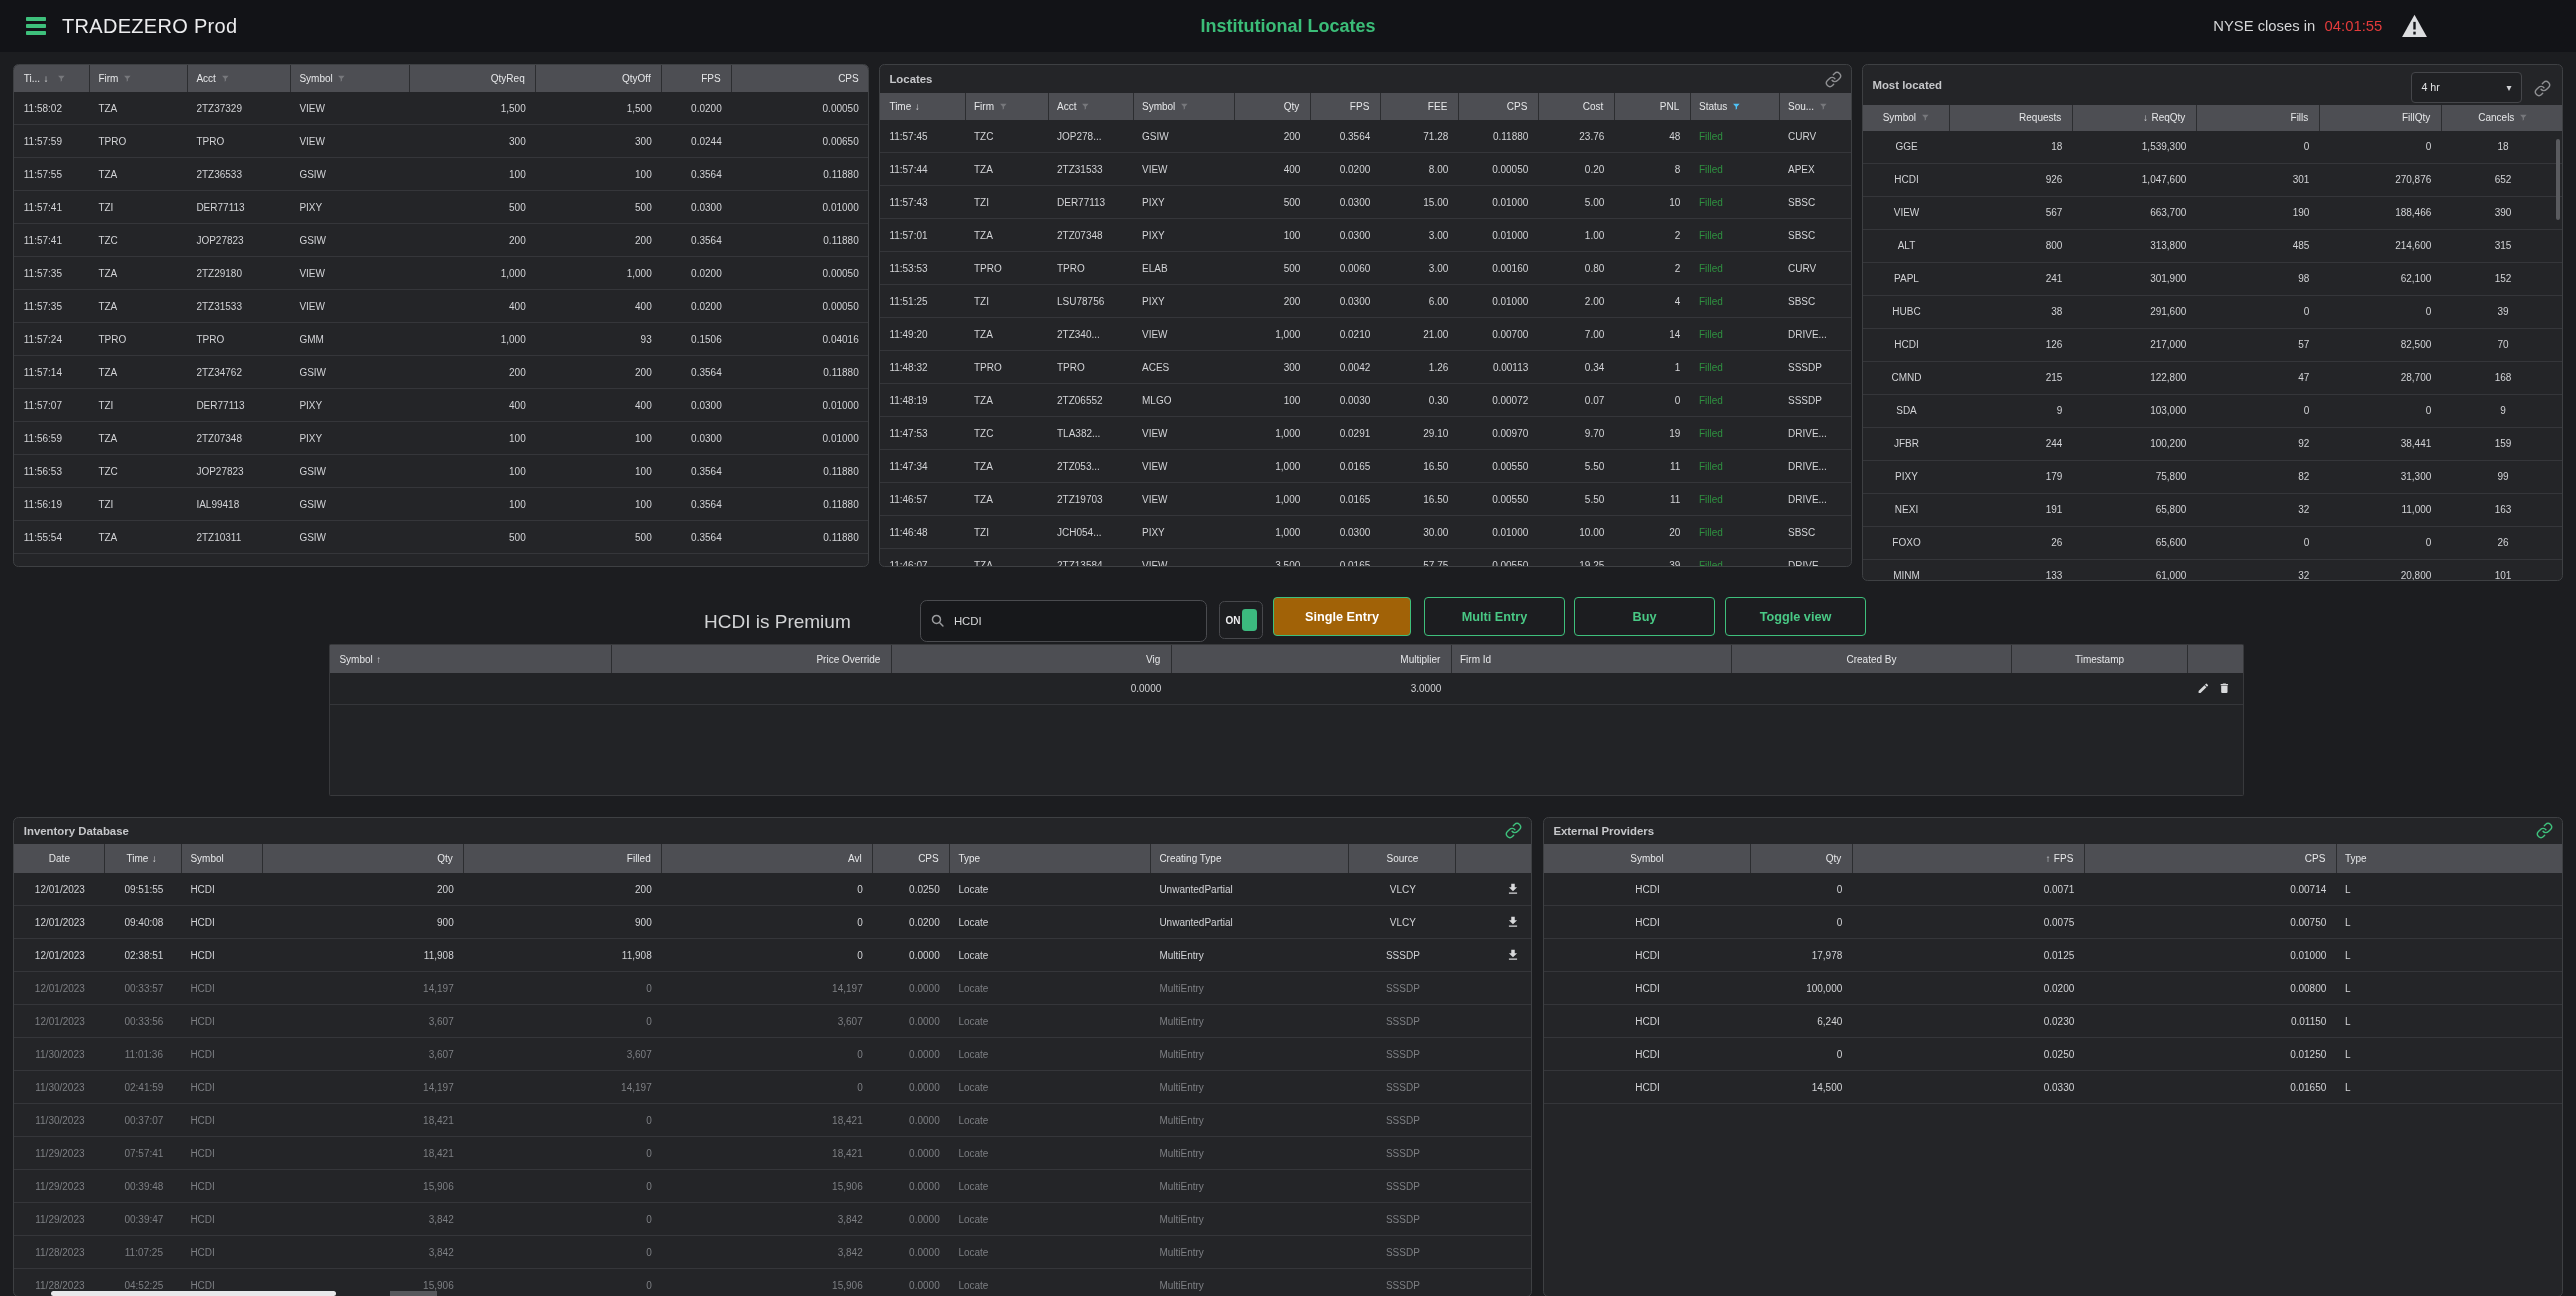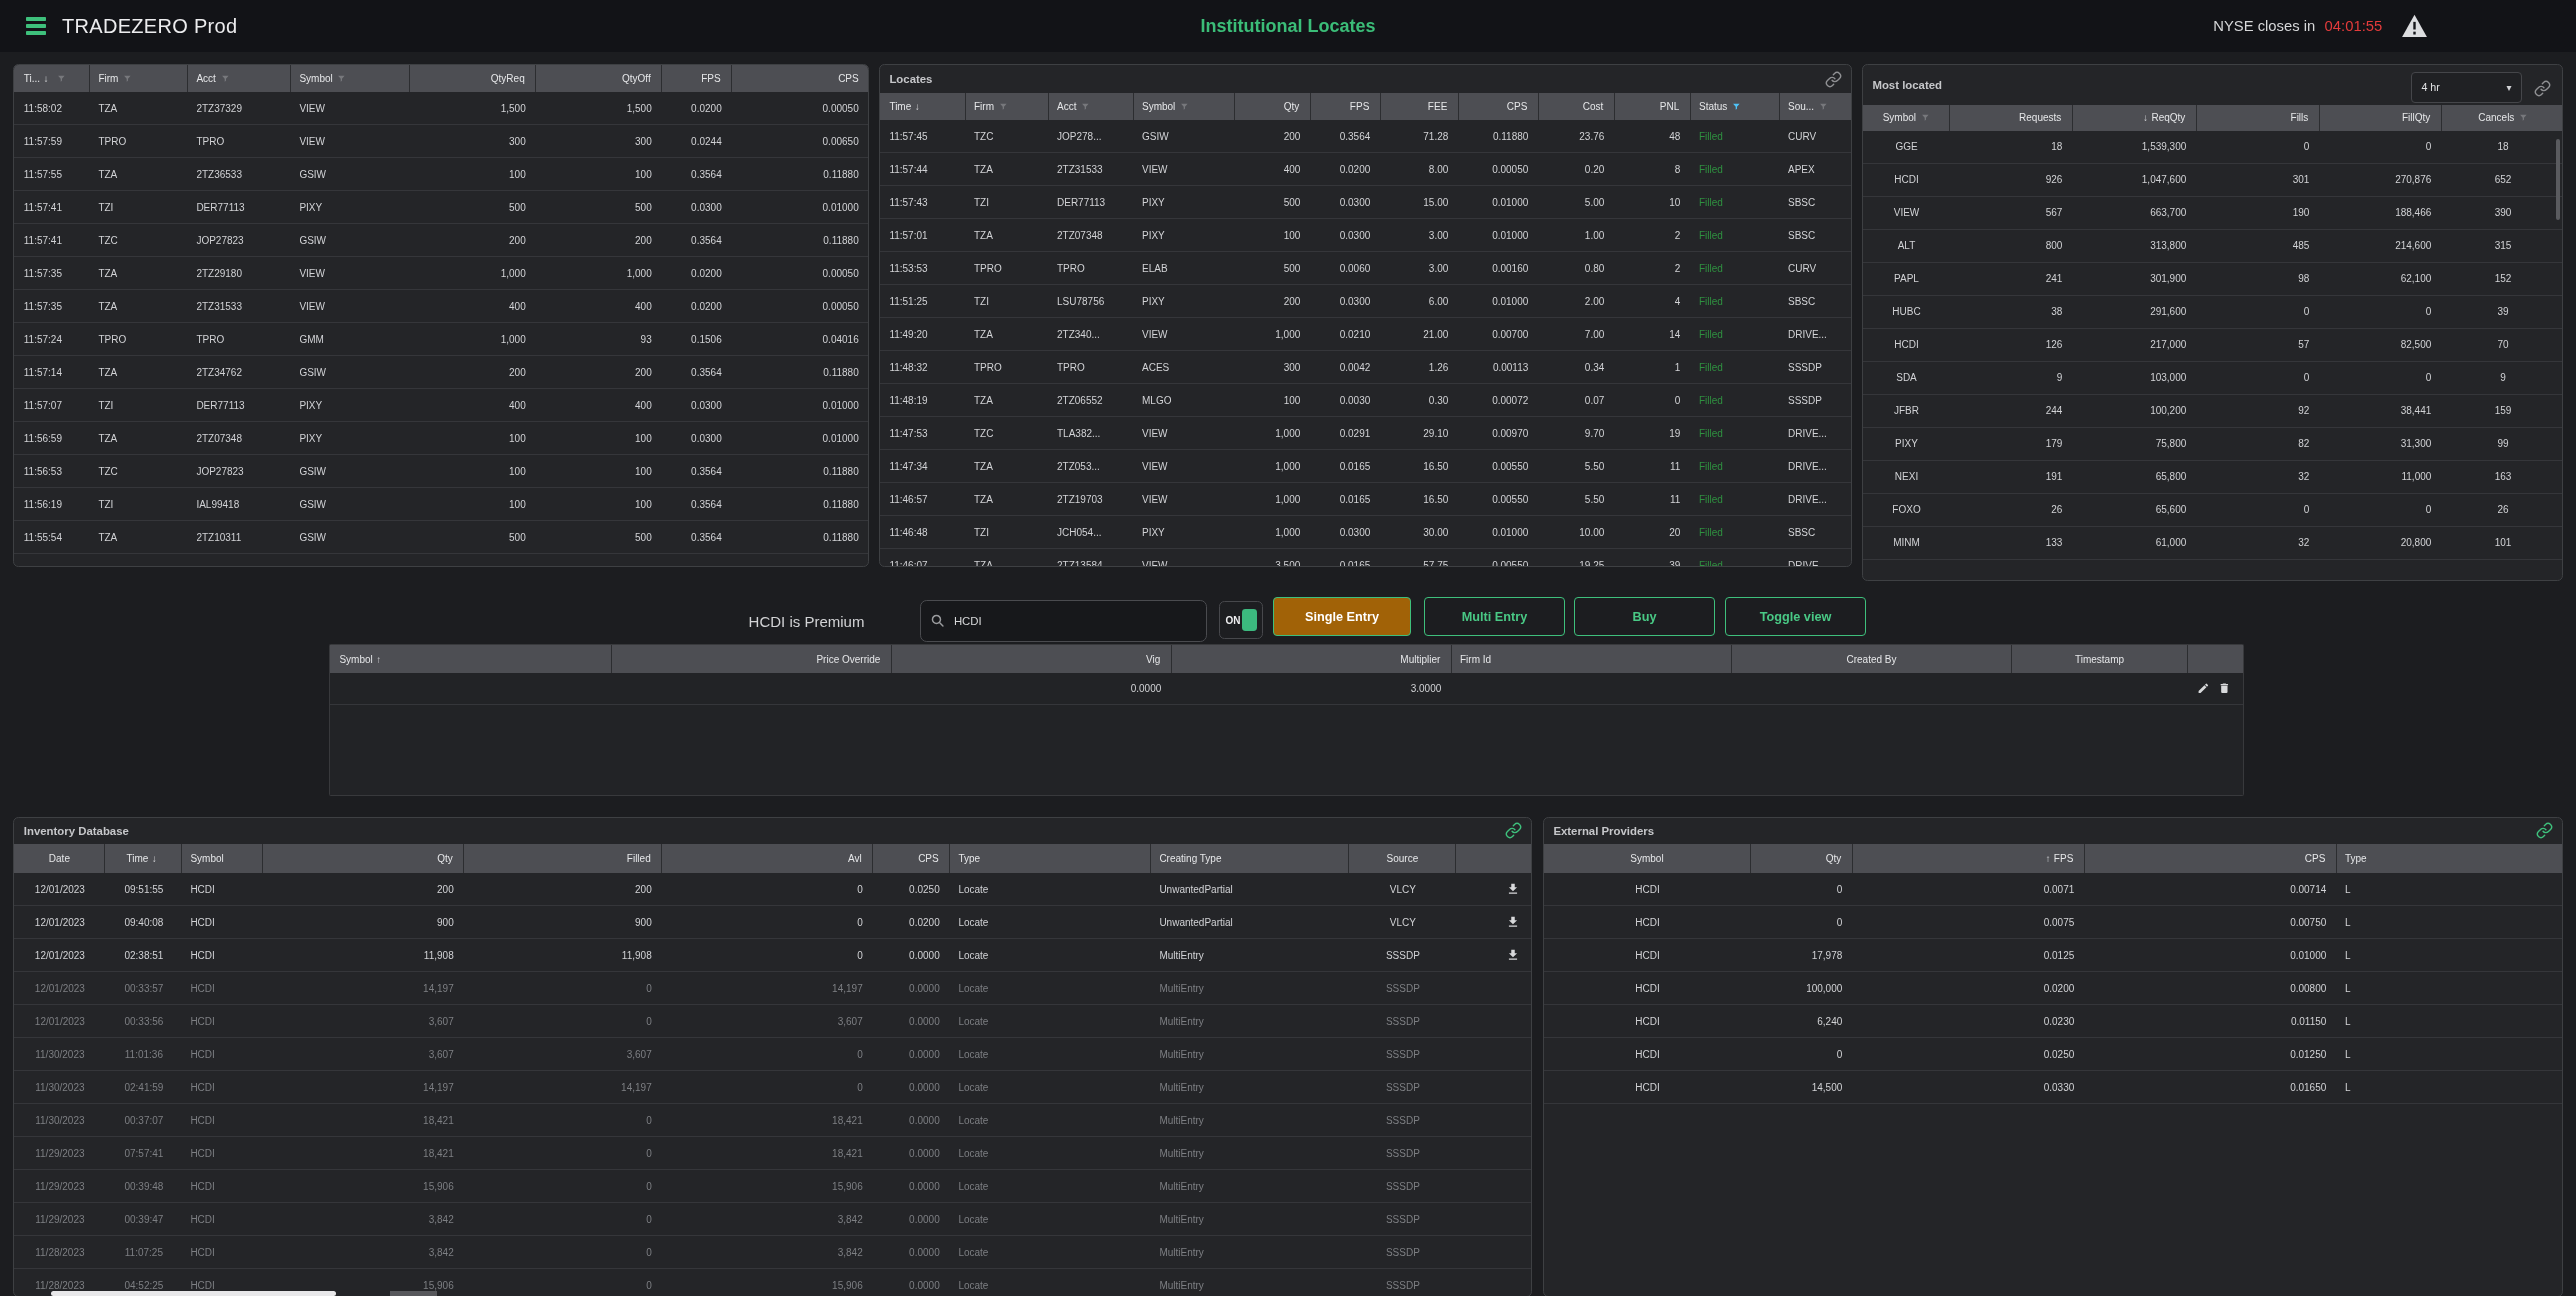--- a/index.html
+++ b/index.html
@@ -44,21 +44,21 @@
   .al{justify-content:flex-start;padding-left:8px;}
   .ar{justify-content:flex-end;padding-right:10.7px;}
   .ac{justify-content:center;}
   .th.al:first-child,.td.al:first-child{padding-left:9.4px;}
   .tr.dim .td{color:#7d7f83;}
   .td.filled{color:#2f9140;}
   .sort{margin:0 3.4px;color:#d2d3d6;font-size:10px;}
   .funnel{display:flex;align-items:center;margin-left:4.7px;}
 
   
-  .prem-label{position:absolute;left:704px;top:602px;width:205px;height:39px;line-height:39px;text-align:center;color:#d2d3d5;font-size:15px;}
+  .prem-label{position:absolute;left:704px;top:602px;width:205px;height:39px;line-height:39px;text-align:left;color:#d2d3d5;font-size:19px;}
   .searchbox{position:absolute;left:920px;top:600px;width:287px;height:42px;background:#17181b;border:0.7px solid #4a4b4f;border-radius:6.7px;
     display:flex;align-items:center;padding:0 9.4px;box-sizing:border-box;gap:6.7px;}
   .searchbox input{flex:1;background:transparent;border:none;outline:none;color:#d6d7d9;font-size:11.4px;font-family:inherit;}
   .toggle{position:absolute;left:1219px;top:601px;width:44px;height:38px;background:#1d1e21;border:0.7px solid #47484c;border-radius:5.4px;
     display:flex;align-items:center;justify-content:space-between;padding:0 5.4px;box-sizing:border-box;cursor:pointer;}
   .toggle-label{color:#f0f0f2;font-size:10px;font-weight:700;}
   .toggle-thumb{width:14.8px;height:21.5px;background:#3cb97f;border-radius:3.4px;}
   .btn{position:absolute;top:597px;height:39px;border-radius:4px;font-size:12.7px;font-weight:700;font-family:inherit;cursor:pointer;
     background:transparent;border:1.3px solid #3ec07c;color:#49c985;}
   .btn.primary{background:#a16207;border-color:#3ec07c;color:#fff;}
@@ -664,20 +664,28 @@
         </div>
         <div class="tr" style="grid-template-columns: 87px 123px 124px 123px 122px 122px; height: 32px;">
           <div class="td ac ">HCDI</div>
           <div class="td ar ">126</div>
           <div class="td ar ">217,000</div>
           <div class="td ar ">57</div>
           <div class="td ar ">82,500</div>
           <div class="td ac ">70</div>
         </div>
         <div class="tr" style="grid-template-columns: 87px 123px 124px 123px 122px 122px; height: 32px;">
+          <div class="td ac ">CMND</div>
+          <div class="td ar ">215</div>
+          <div class="td ar ">122,800</div>
+          <div class="td ar ">47</div>
+          <div class="td ar ">28,700</div>
+          <div class="td ac ">168</div>
+        </div>
+        <div class="tr" style="grid-template-columns: 87px 123px 124px 123px 122px 122px; height: 32px;">
           <div class="td ac ">SDA</div>
           <div class="td ar ">9</div>
           <div class="td ar ">103,000</div>
           <div class="td ar ">0</div>
           <div class="td ar ">0</div>
           <div class="td ac ">9</div>
         </div>
         <div class="tr" style="grid-template-columns: 87px 123px 124px 123px 122px 122px; height: 32px;">
           <div class="td ac ">JFBR</div>
           <div class="td ar ">244</div>

